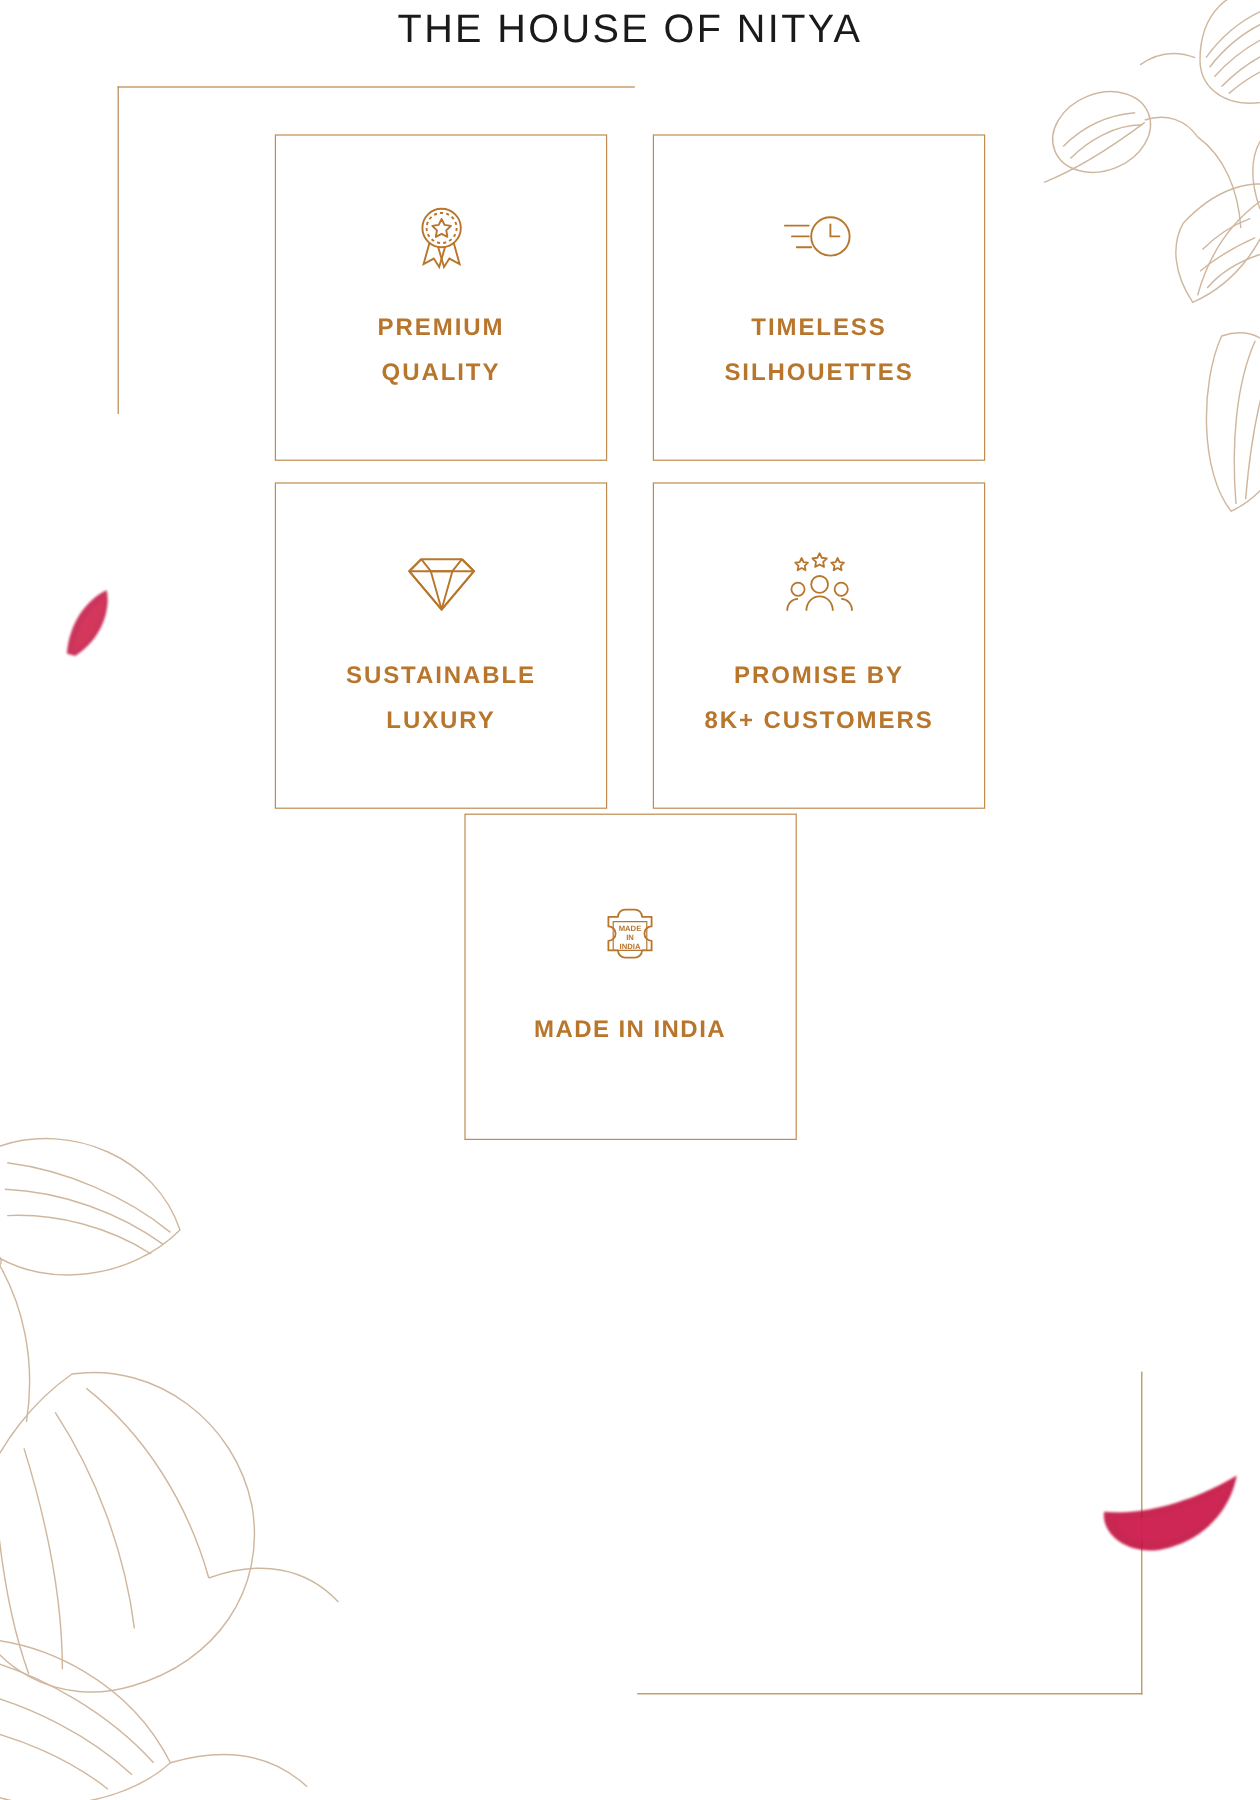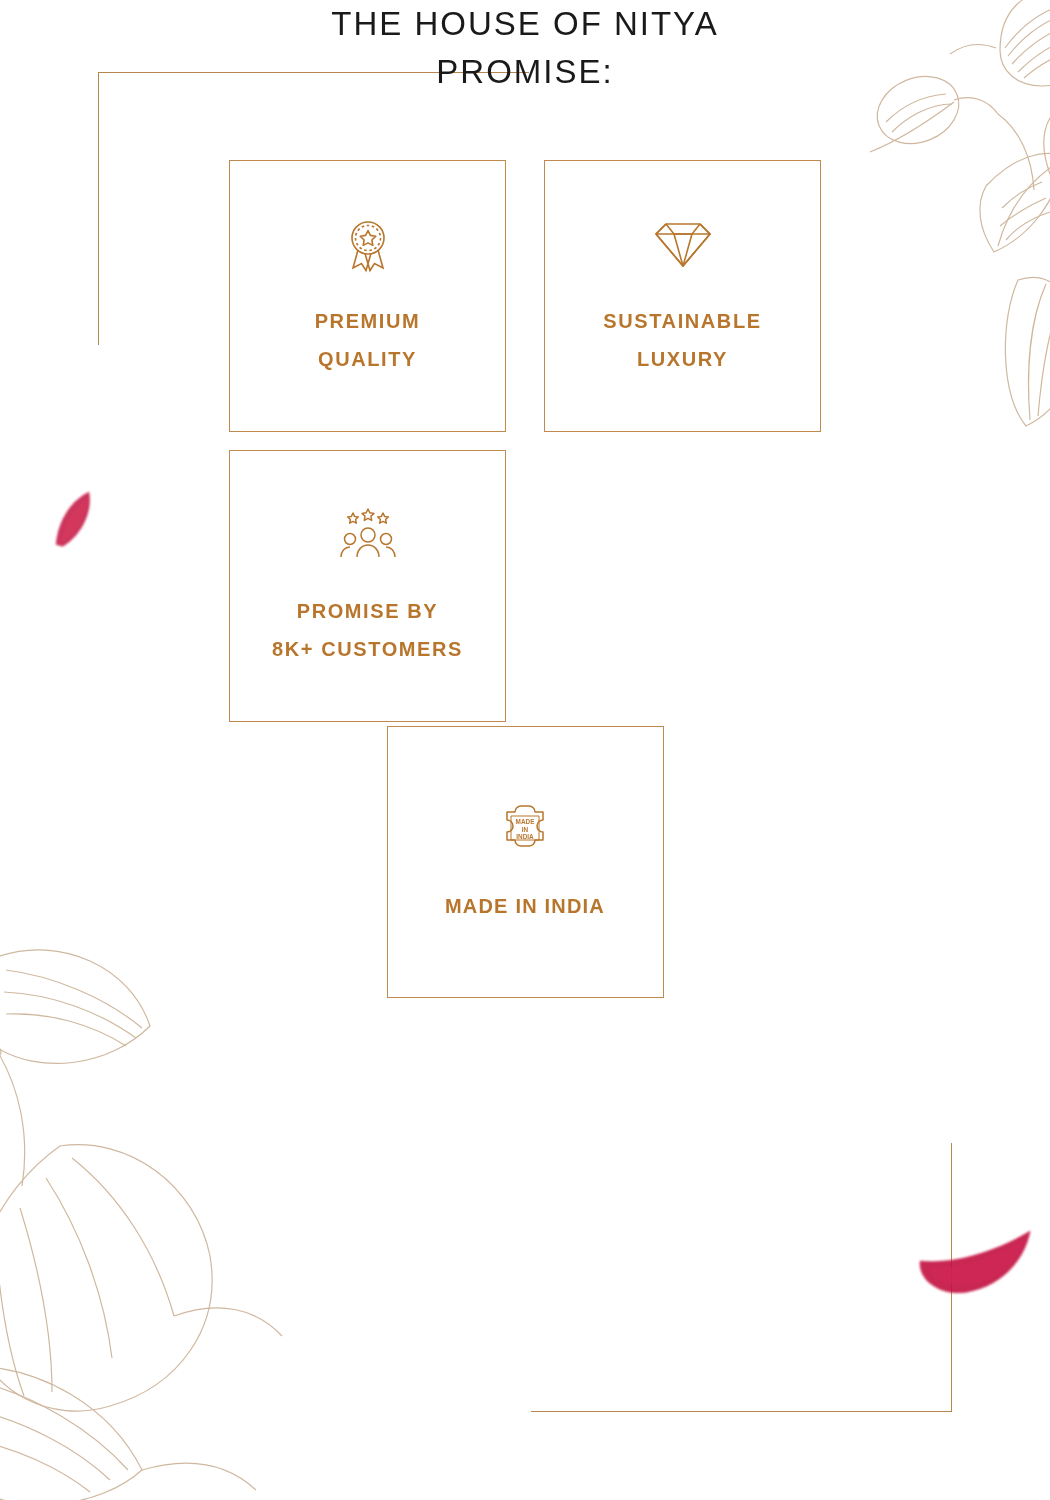--- a/index.html
+++ b/index.html
@@ -229,41 +229,55 @@
     <svg width="106" height="86" viewBox="0 0 106 86">
       <path d="M100 4 C102 36 84 66 52 80 C26 90 2 78 0 60 C30 56 68 36 100 4 Z" fill="#c2103f" opacity="0.9"></path>
       <path d="M96 14 C94 42 76 64 48 74 C30 80 14 74 12 64 C40 58 70 40 96 14 Z" fill="#d6285a" opacity="0.55"></path>
     </svg>
   </div>
 
   <div class="content">
 
     <div class="headline">
       <div>THE HOUSE OF NITYA</div>
-      <div>PROMISE:</div>
     </div>
 
     <div class="grid">
 
       <div class="card">
         <div class="card-icon">
           <svg width="54" height="60" viewBox="0 0 54 60" fill="none" stroke="#b8762c" stroke-width="1.6">
             <circle cx="27" cy="23" r="16"></circle>
             <circle cx="27" cy="23" r="12.5" stroke-dasharray="2.6 2.6"></circle>
             <path d="M27 15.5 l2.4 4.9 5.4 .8 -3.9 3.8 .9 5.4 -4.8 -2.5 -4.8 2.5 .9 -5.4 -3.9 -3.8 5.4 -.8 z" stroke-linejoin="round"></path>
             <path d="M17 35 l-5 18 8.5 -4.5 4.5 7 5 -17"></path>
             <path d="M37 35 l5 18 -8.5 -4.5 -4.5 7 -5 -17"></path>
           </svg>
         </div>
         <div class="card-label">
           <div>PREMIUM</div>
           <div>QUALITY</div>
         </div>
       </div>
 
+      <div class="card">
+        <div class="card-icon">
+          <svg width="66" height="56" viewBox="0 0 66 56" fill="none" stroke="#b8762c" stroke-width="1.6" stroke-linecap="round">
+            <circle cx="42" cy="28" r="16"></circle>
+            <path d="M42 18 v10 h7.5"></path>
+            <path d="M4 19 h20"></path>
+            <path d="M10 28 h14"></path>
+            <path d="M14 37 h12"></path>
+          </svg>
+        </div>
+        <div class="card-label">
+          <div>TIMELESS</div>
+          <div>SILHOUETTES</div>
+        </div>
+      </div>
 
       <div class="card">
         <div class="card-icon">
           <svg width="62" height="50" viewBox="0 0 62 50" fill="none" stroke="#b8762c" stroke-width="1.6" stroke-linejoin="round">
             <path d="M4 14 h54 L31 46 Z"></path>
             <path d="M4 14 l10 -10 h34 l10 10"></path>
             <path d="M14 4 l-10 10 27 32 27 -32 -10 -10"></path>
             <path d="M14 4 l8 10 h18 l8 -10"></path>
             <path d="M22 14 l9 32 9 -32"></path>
           </svg>

